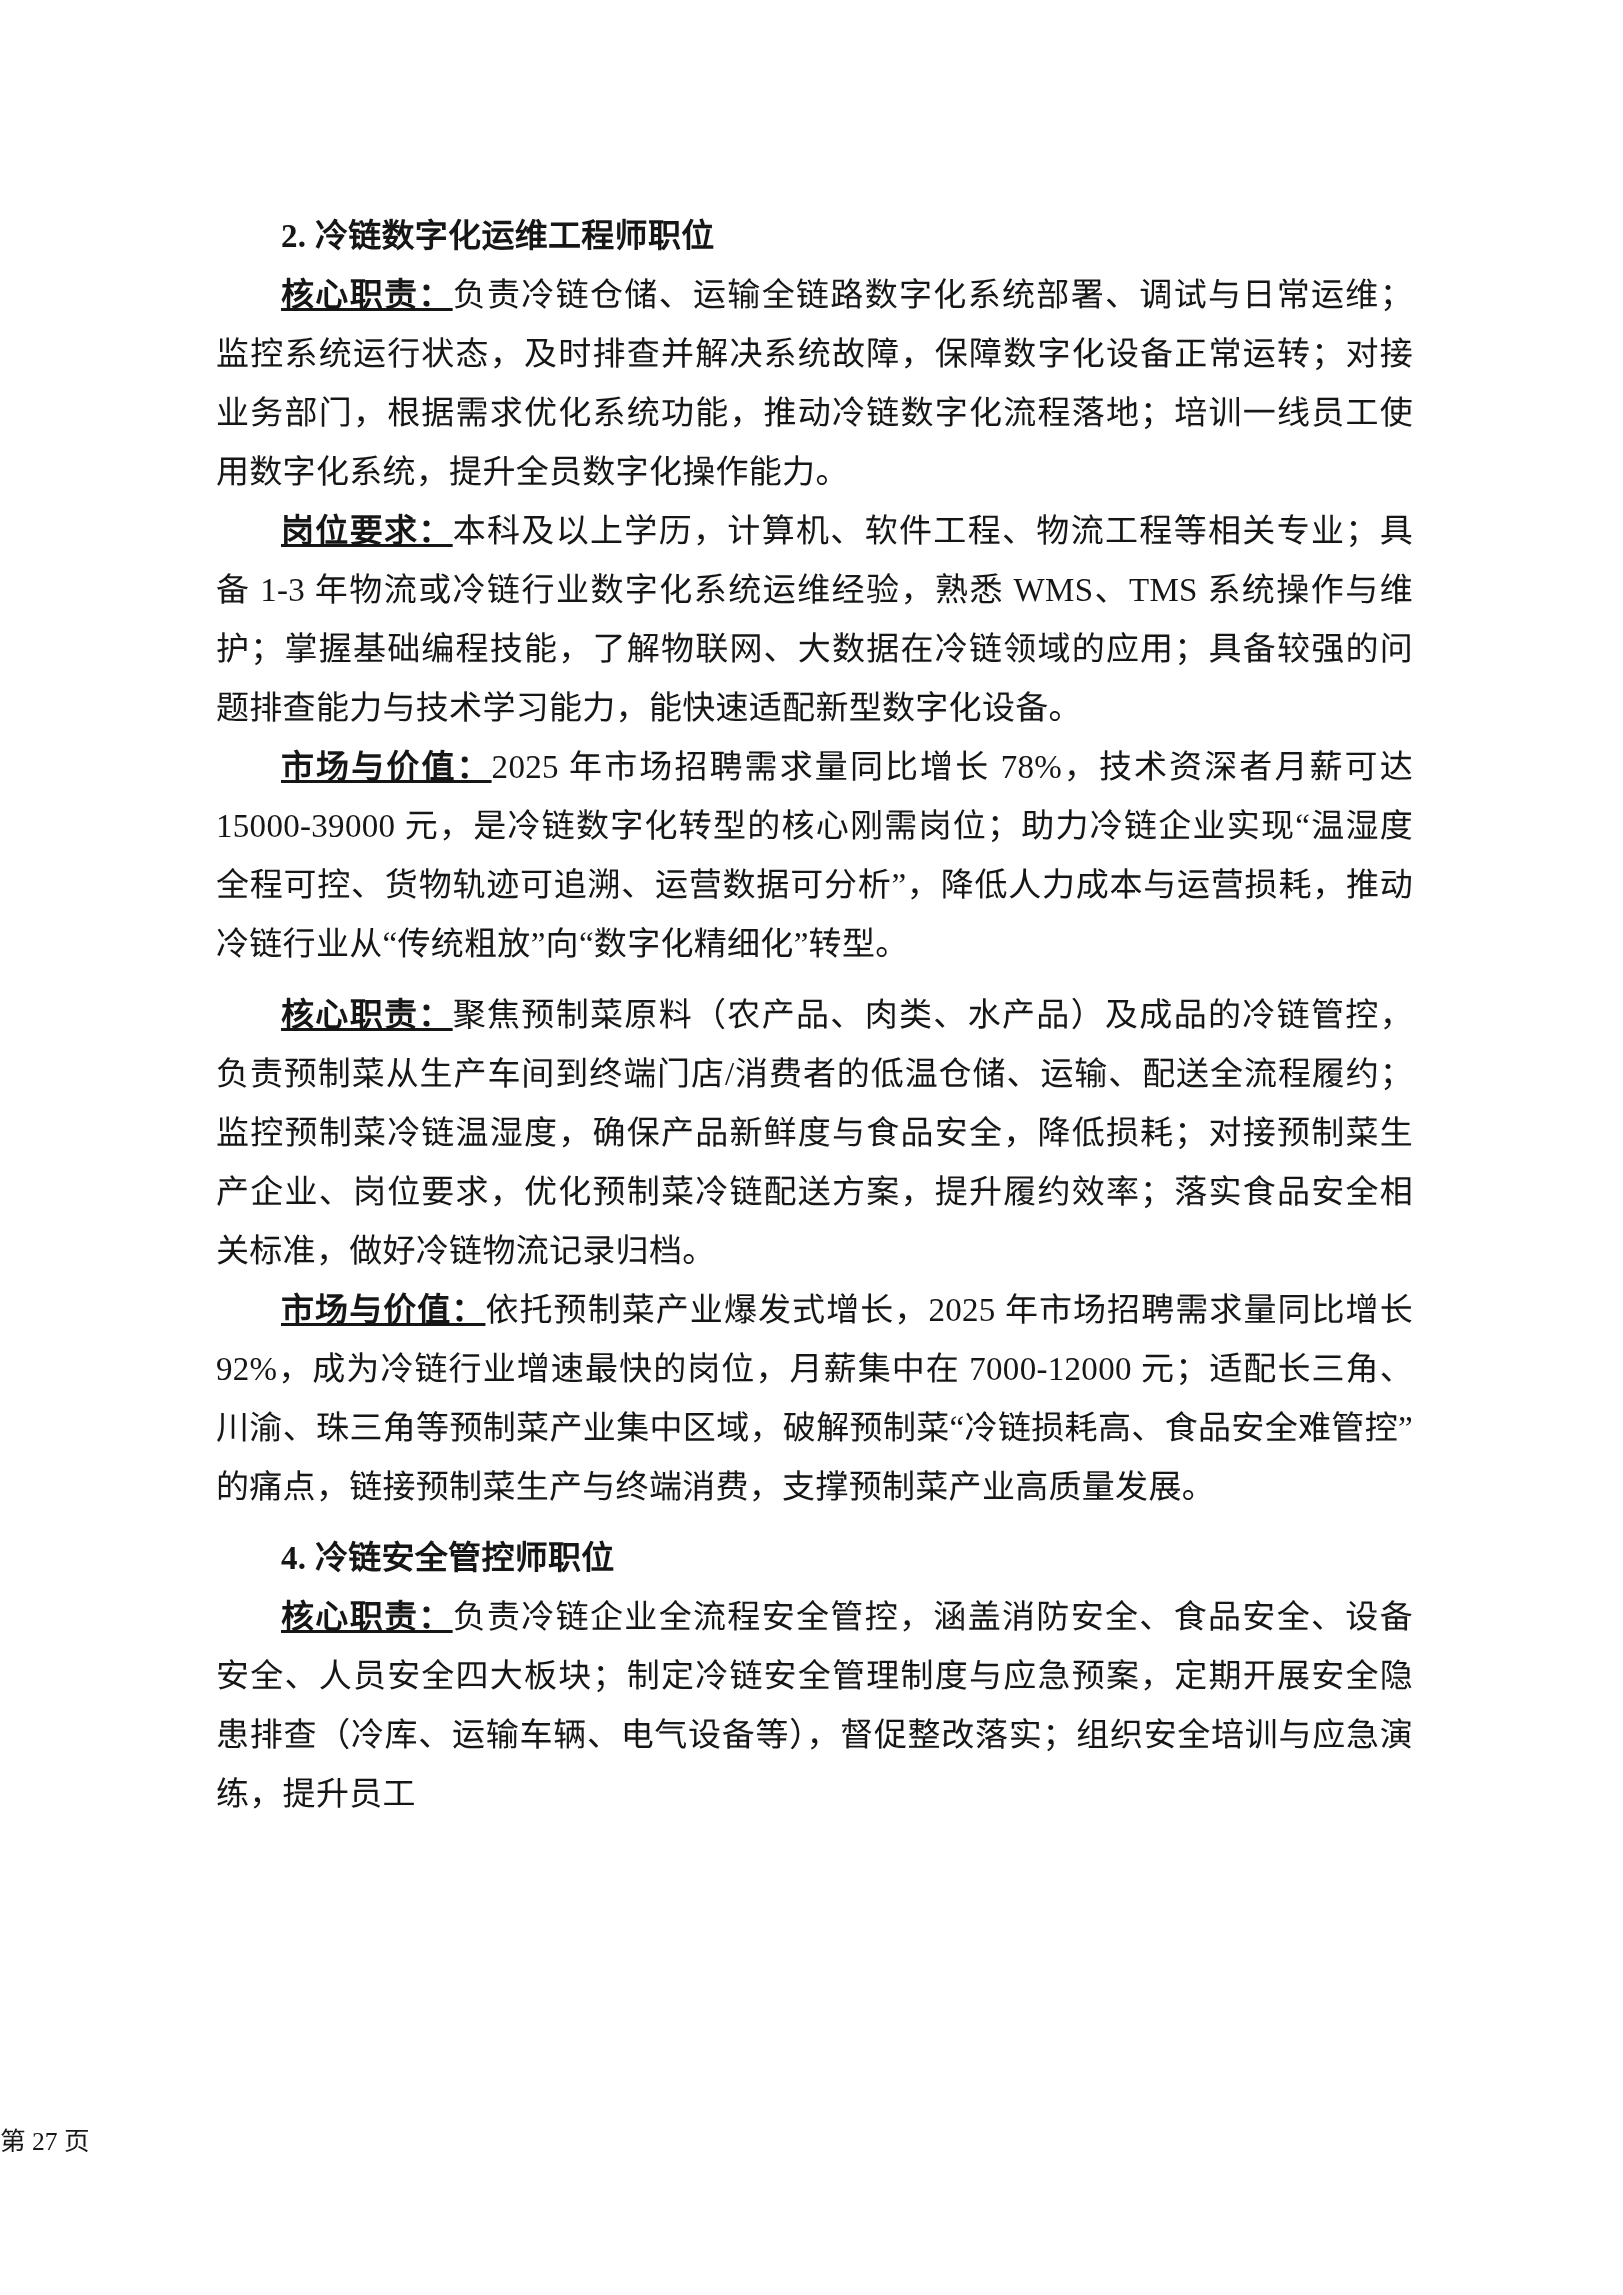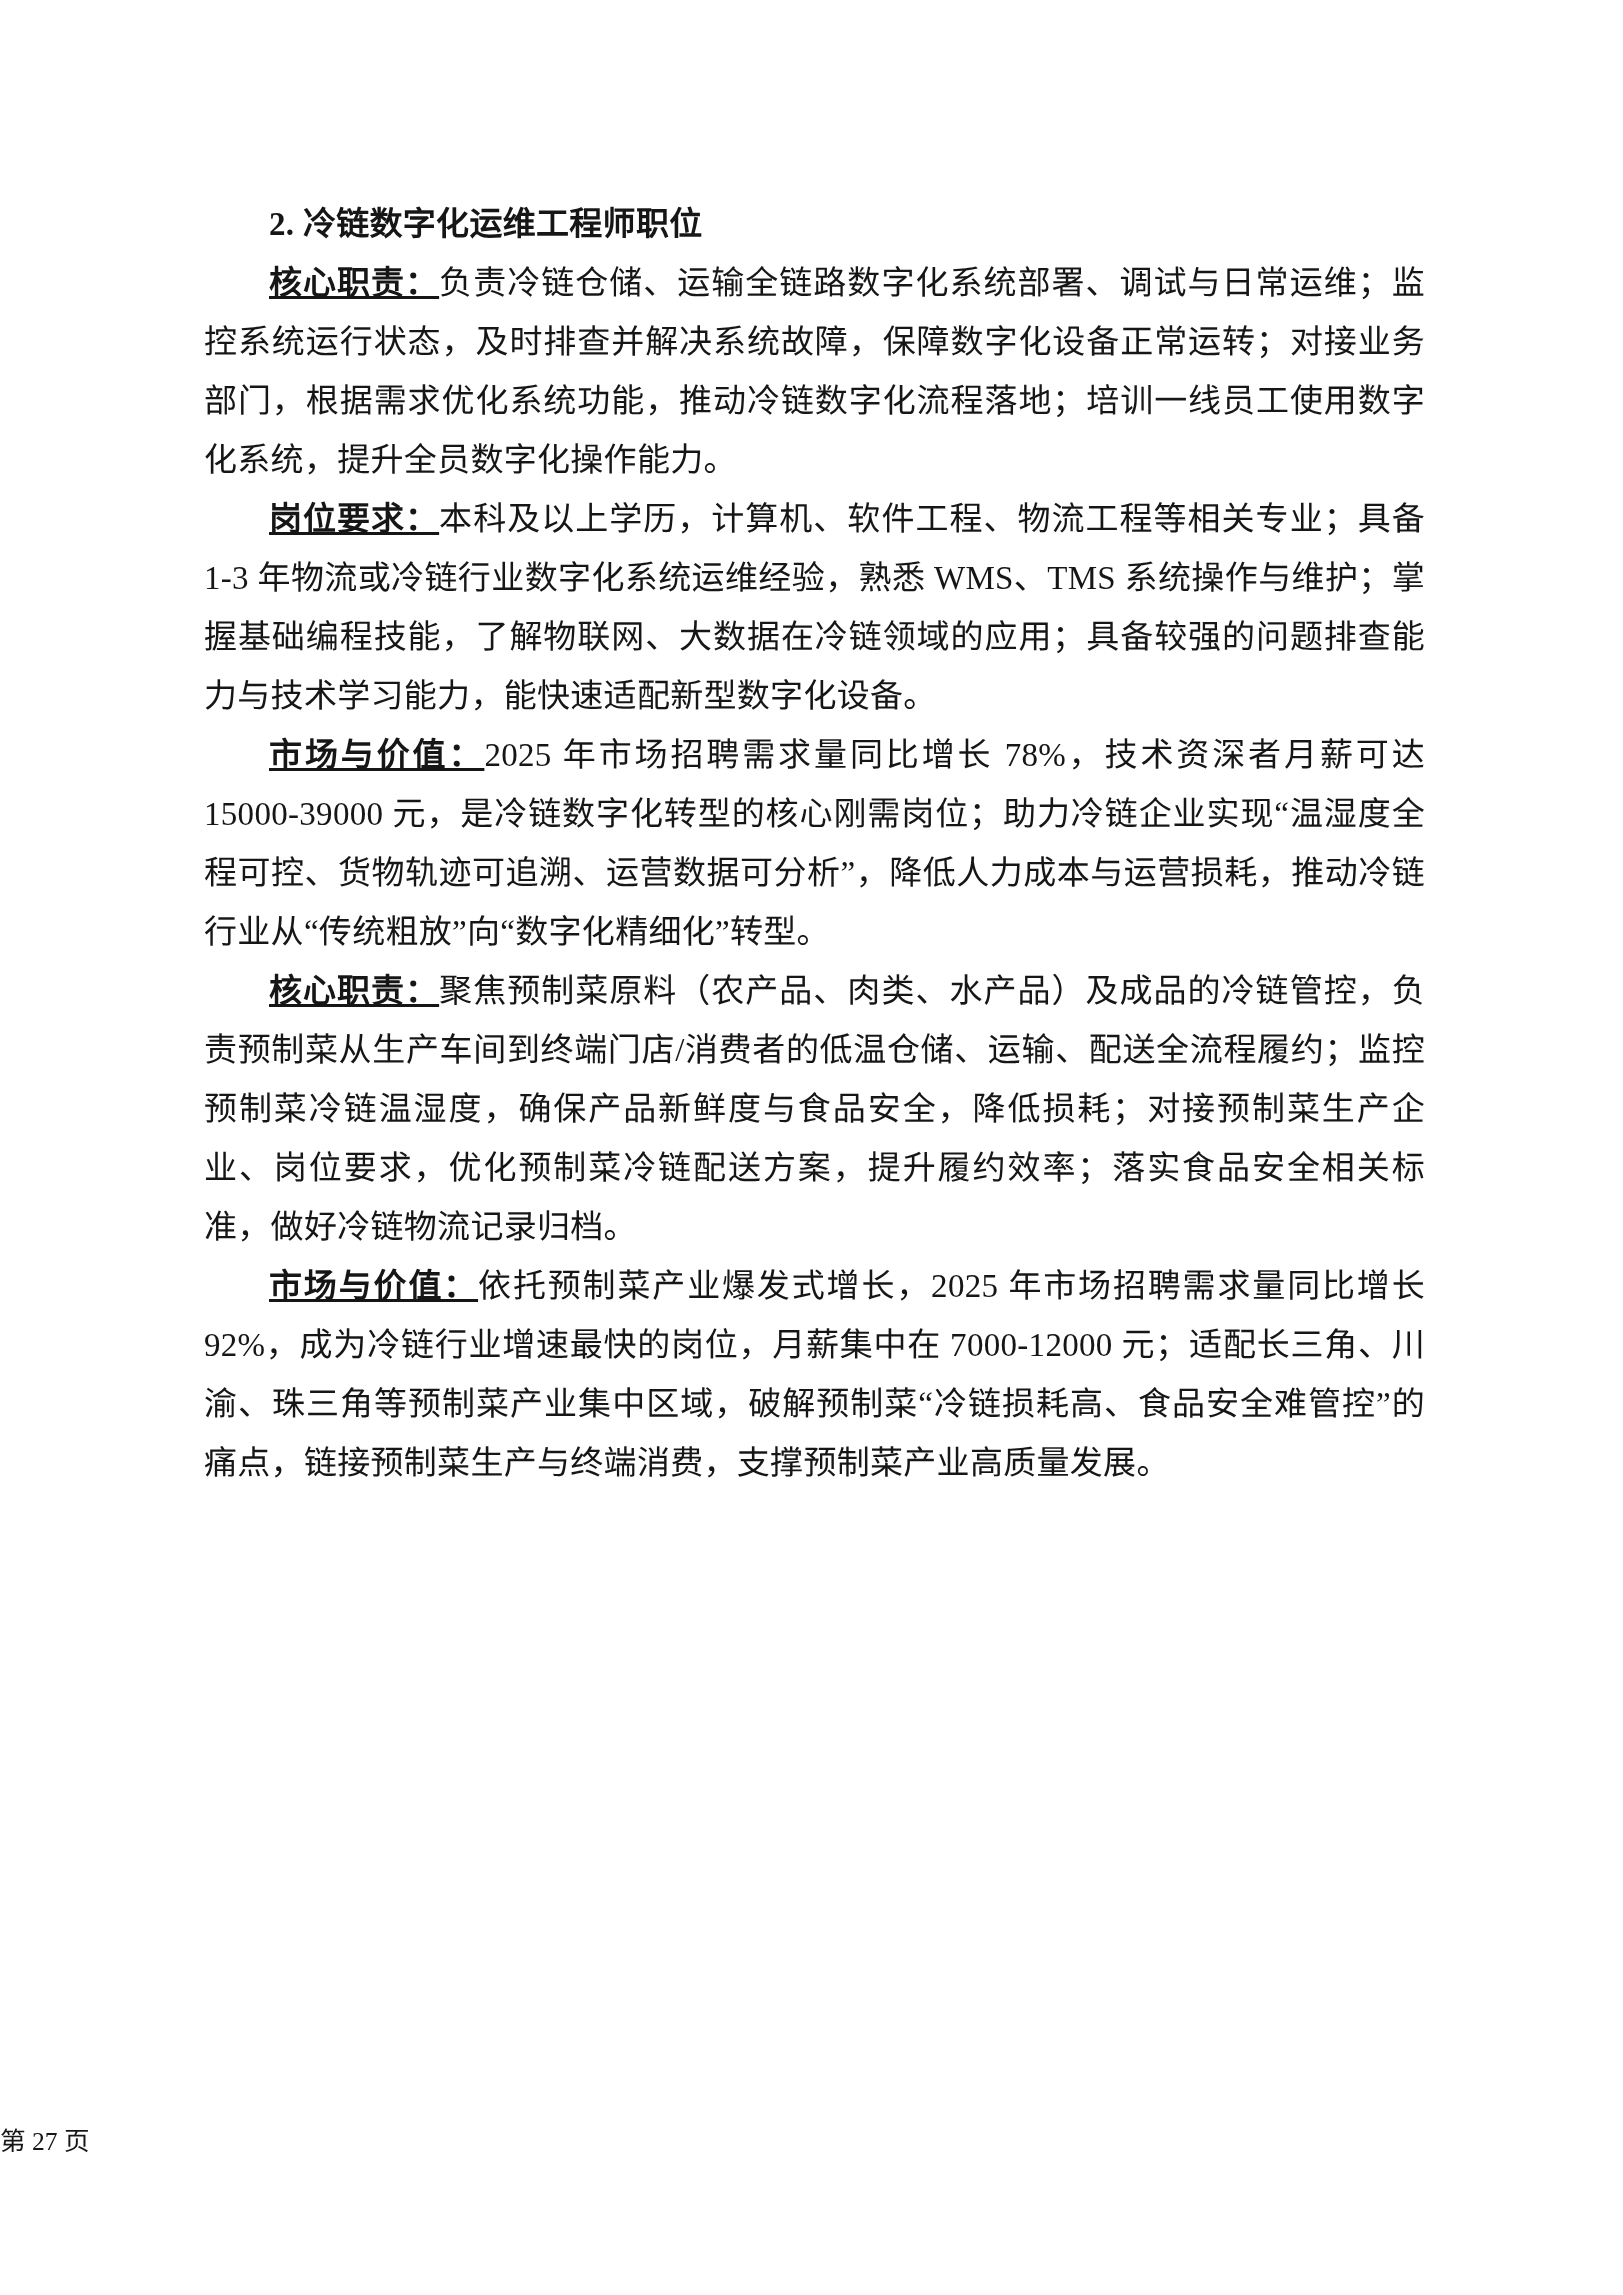--- a/index.html
+++ b/index.html
@@ -23,21 +23,21 @@
   .content {
     position: absolute;
     left: 204px;
     top: 195px;
     width: 1221px;
     font-size: 33px;
     line-height: 59px;
     text-align: justify;
     letter-spacing: 0.3px;
   }
-  .content section { margin: 0; padding: 0; }
+  .content section { margin: 12px; padding: 0; }
   h2.hd {
     margin: 0;
     padding: 0;
     font-size: 33px;
     line-height: 59px;
     font-weight: bold;
     text-indent: 65px;
     text-align: left;
   }
   p.para {
@@ -70,20 +70,24 @@
       <p class="para"><span class="lbl">核心职责：</span><span>负责冷链仓储、运输全链路数字化系统部署、调试与日常运维；监控系统运行状态，及时排查并解决系统故障，保障数字化设备正常运转；对接业务部门，根据需求优化系统功能，推动冷链数字化流程落地；培训一线员工使用数字化系统，提升全员数字化操作能力。</span></p>
       <p class="para"><span class="lbl">岗位要求：</span><span>本科及以上学历，计算机、软件工程、物流工程等相关专业；具备 1-3 年物流或冷链行业数字化系统运维经验，熟悉 WMS、TMS 系统操作与维护；掌握基础编程技能，了解物联网、大数据在冷链领域的应用；具备较强的问题排查能力与技术学习能力，能快速适配新型数字化设备。</span></p>
       <p class="para"><span class="lbl">市场与价值：</span><span>2025 年市场招聘需求量同比增长 78%，技术资深者月薪可达 15000-39000 元，是冷链数字化转型的核心刚需岗位；助力冷链企业实现“温湿度全程可控、货物轨迹可追溯、运营数据可分析”，降低人力成本与运营损耗，推动冷链行业从“传统粗放”向“数字化精细化”转型。</span></p>
     </section>
 
     <section>
       <p class="para"><span class="lbl">核心职责：</span><span>聚焦预制菜原料（农产品、肉类、水产品）及成品的冷链管控，负责预制菜从生产车间到终端门店/消费者的低温仓储、运输、配送全流程履约；监控预制菜冷链温湿度，确保产品新鲜度与食品安全，降低损耗；对接预制菜生产企业、岗位要求，优化预制菜冷链配送方案，提升履约效率；落实食品安全相关标准，做好冷链物流记录归档。</span></p>
       <p class="para"><span class="lbl">市场与价值：</span><span>依托预制菜产业爆发式增长，2025 年市场招聘需求量同比增长 92%，成为冷链行业增速最快的岗位，月薪集中在 7000-12000 元；适配长三角、川渝、珠三角等预制菜产业集中区域，破解预制菜“冷链损耗高、食品安全难管控”的痛点，链接预制菜生产与终端消费，支撑预制菜产业高质量发展。</span></p>
     </section>
 
+    <section>
+      <h2 class="hd">4. 冷链安全管控师职位</h2>
+      <p class="para"><span class="lbl">核心职责：</span><span>负责冷链企业全流程安全管控，涵盖消防安全、食品安全、设备安全、人员安全四大板块；制定冷链安全管理制度与应急预案，定期开展安全隐患排查（冷库、运输车辆、电气设备等），督促整改落实；组织安全培训与应急演练，提升员工</span></p>
+    </section>
 
   </main>
 
   <footer class="footer">
     <span>第 27 页</span>
   </footer>
 </div>
 
 
 </body></html>

